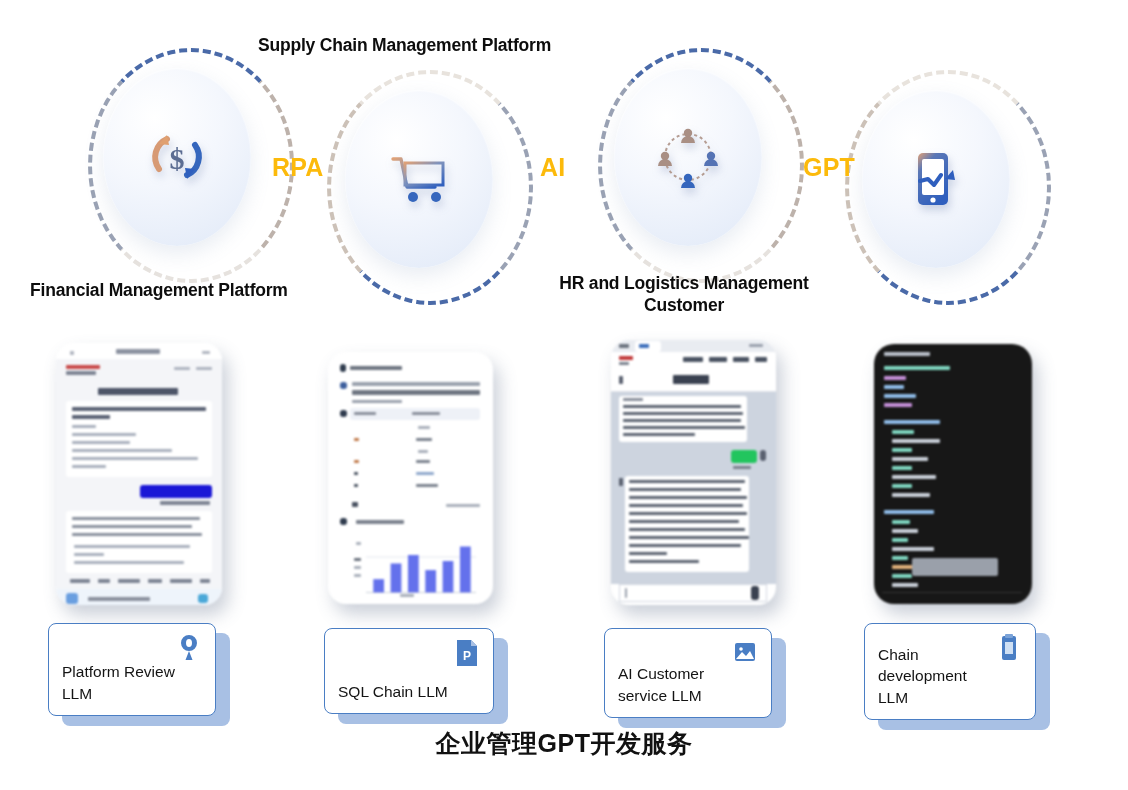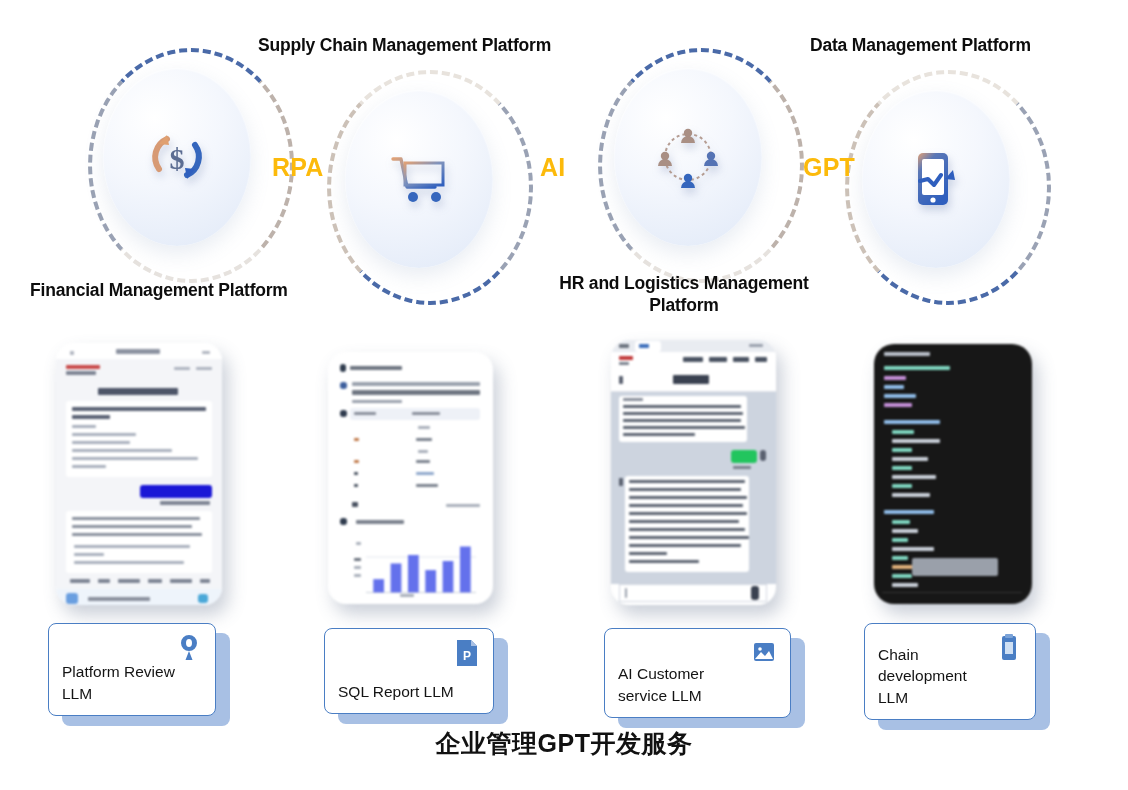--- a/index.html
+++ b/index.html
@@ -229,22 +229,21 @@
       <rect x="26" y="20" width="22" height="36" rx="2" fill="#ffffff"></rect>
       <circle cx="37" cy="61" r="2.6" fill="#ffffff"></circle>
       <path d="M24 42 l8 -2 l6 6 l7 -10" fill="none" stroke="#2f5fbe" stroke-width="4" stroke-linecap="round" stroke-linejoin="round"></path>
       <path d="M57 31 l2 10 l-10 -1 z" fill="#2f5fbe"></path>
     </svg>
   </div>
 
   <div class="platform-label" style="left:30px; top:279px;">Financial Management Platform</div>
   <div class="platform-label" style="left:258px; top:34px;">Supply Chain Management Platform</div>
   <div class="platform-label" style="left:538px; top:272px; width:292px; text-align:center;">HR and Logistics Management
-Platform</div>
-  <div class="platform-label" style="left:810px; top:34px;">Data Management Platform</div>
+Customer</div>
 
   <div class="connector-label" style="left:272px; top:153px;">RPA</div>
   <div class="connector-label" style="left:540px; top:153px;">AI</div>
   <div class="connector-label" style="left:803px; top:153px;">GPT</div>
 </div>
 
 <div class="mock mock-blur" style="left:56px; top:343px; width:166px; height:262px;">
   <div style="position:absolute;left:0;top:0;width:100%;height:16px;background:#ffffff;"></div>
   <div class="m-row" style="left:60px;top:6px;width:44px;height:5px;background:#8d93a1;"></div>
   <div class="m-row" style="left:14px;top:8px;width:4px;height:4px;background:#b0b5c0;"></div>
@@ -439,24 +438,24 @@
 </div>
 
 <div class="card-wrap" style="left:324px; top:628px; width:170px; height:86px;">
   <div class="card-shadow"></div>
   <div class="card-face"></div>
   <svg class="card-icon" viewBox="0 0 26 30">
     <path d="M3 2 h14 l6 6 v20 h-20 z" fill="#4a7ec4"></path>
     <path d="M17 2 v6 h6 z" fill="#a8c0e4"></path>
     <text x="13" y="22" font-family="'Liberation Sans', sans-serif" font-size="12" font-weight="bold" text-anchor="middle" fill="#ffffff">P</text>
   </svg>
-  <div class="card-text">SQL Report LLM</div>
-</div>
-
-<div class="card-wrap" style="left:604px; top:628px; width:168px; height:90px;padding-left:19px;">
+  <div class="card-text">SQL Chain LLM</div>
+</div>
+
+<div class="card-wrap" style="left:604px; top:628px; width:168px; height:90px;">
   <div class="card-shadow"></div>
   <div class="card-face"></div>
   <svg class="card-icon" viewBox="0 0 26 30">
     <rect x="3" y="5" width="20" height="18" rx="2" fill="#4a7ec4"></rect>
     <circle cx="9" cy="11" r="1.8" fill="#ffffff"></circle>
     <path d="M4 21 l6 -7 l4 4 l4 -5 l4 8 z" fill="#ffffff"></path>
   </svg>
   <div class="card-text">AI Customer
 service LLM</div>
 </div>

